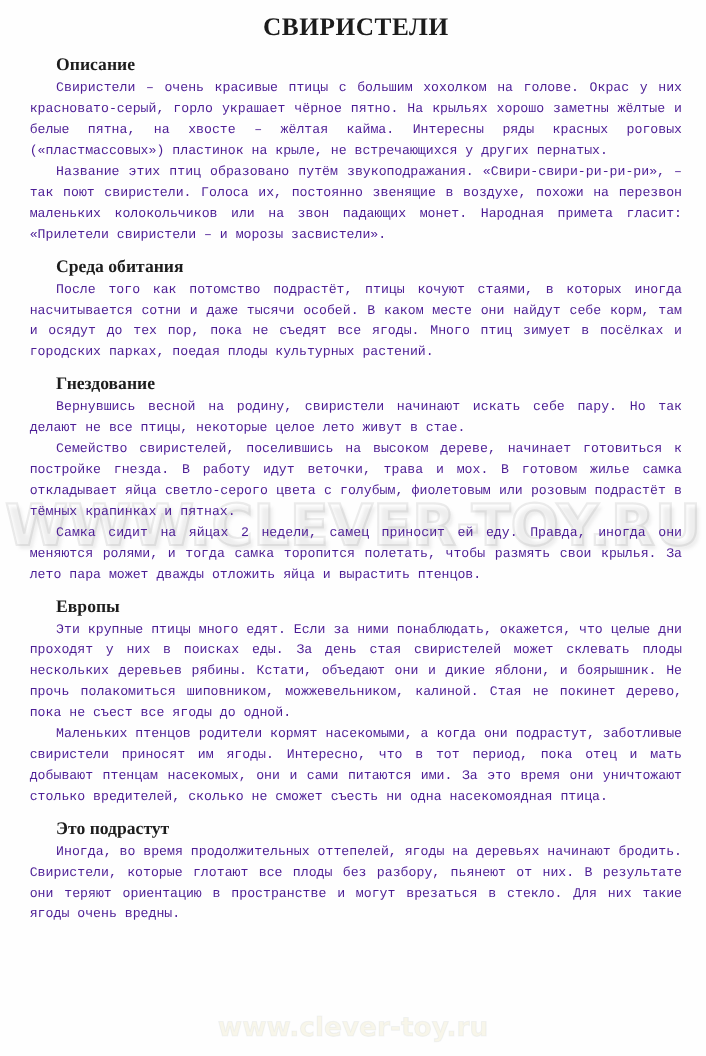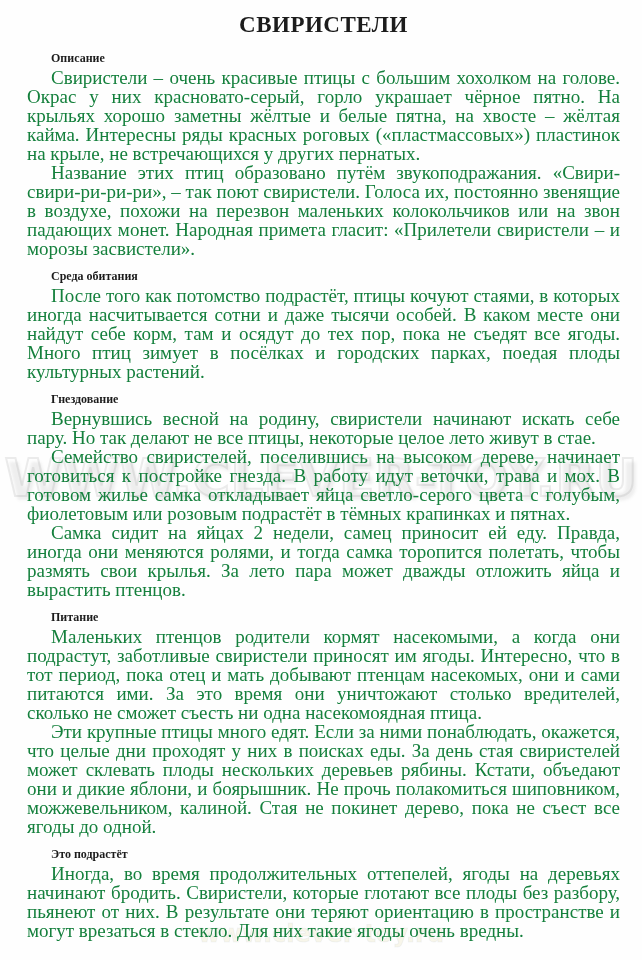--- a/index.html
+++ b/index.html
@@ -25,33 +25,34 @@
   .doc-title {
     text-align: center;
     font-size: 23px;
     font-weight: bold;
     letter-spacing: 0.5px;
     color: #1c1c1c;
     margin: 12px 0 13px 0;
   }
   .section { margin: 0; }
   .section-heading {
-    font-size: 12px;
+    font-size: 16px;
     font-weight: bold;
     color: #1c1c1c;
     margin: 11px 0 2px 0;
     padding-left: 24px;
   }
   .para {
     margin: 0;
-    font-size: 19px;
+    font-size: 12px;
     line-height: 19px;
     text-align: justify;
     text-indent: 24px;
-    color: #15803d;
+    color: #4c1d95;
+    font-family: Liberation Mono, monospace;
   }
   .watermark-mid {
     position: absolute;
     z-index: 1;
     top: 448px;
     left: 0;
     width: 100%;
     text-align: center;
     white-space: nowrap;
     font-family: "DejaVu Sans", sans-serif;
@@ -103,24 +104,24 @@
     </section>
 
     <section class="section">
       <h2 class="section-heading">Гнездование</h2>
       <p class="para">Вернувшись весной на родину, свиристели начинают искать себе пару. Но так делают не все птицы, некоторые целое лето живут в стае.</p>
       <p class="para">Семейство свиристелей, поселившись на высоком дереве, начинает готовиться к постройке гнезда. В работу идут веточки, трава и мох. В готовом жилье самка откладывает яйца светло-серого цвета с голубым, фиолетовым или розовым подрастёт в тёмных крапинках и пятнах.</p>
       <p class="para">Самка сидит на яйцах 2 недели, самец приносит ей еду. Правда, иногда они меняются ролями, и тогда самка торопится полетать, чтобы размять свои крылья. За лето пара может дважды отложить яйца и вырастить птенцов.</p>
     </section>
 
     <section class="section">
-      <h2 class="section-heading">Питание</h2>
+      <h2 class="section-heading">Европы</h2>
+      <p class="para">Эти крупные птицы много едят. Если за ними понаблюдать, окажется, что целые дни проходят у них в поисках еды. За день стая свиристелей может склевать плоды нескольких деревьев рябины. Кстати, объедают они и дикие яблони, и боярышник. Не прочь полакомиться шиповником, можжевельником, калиной. Стая не покинет дерево, пока не съест все ягоды до одной.</p>
       <p class="para">Маленьких птенцов родители кормят насекомыми, а когда они подрастут, заботливые свиристели приносят им ягоды. Интересно, что в тот период, пока отец и мать добывают птенцам насекомых, они и сами питаются ими. За это время они уничтожают столько вредителей, сколько не сможет съесть ни одна насекомоядная птица.</p>
-      <p class="para">Эти крупные птицы много едят. Если за ними понаблюдать, окажется, что целые дни проходят у них в поисках еды. За день стая свиристелей может склевать плоды нескольких деревьев рябины. Кстати, объедают они и дикие яблони, и боярышник. Не прочь полакомиться шиповником, можжевельником, калиной. Стая не покинет дерево, пока не съест все ягоды до одной.</p>
     </section>
 
     <section class="section">
-      <h2 class="section-heading">Это подрастёт</h2>
+      <h2 class="section-heading">Это подрастут</h2>
       <p class="para">Иногда, во время продолжительных оттепелей, ягоды на деревьях начинают бродить. Свиристели, которые глотают все плоды без разбору, пьянеют от них. В результате они теряют ориентацию в пространстве и могут врезаться в стекло. Для них такие ягоды очень вредны.</p>
     </section>
 
   </div>
 </div>
 
 </body></html>

